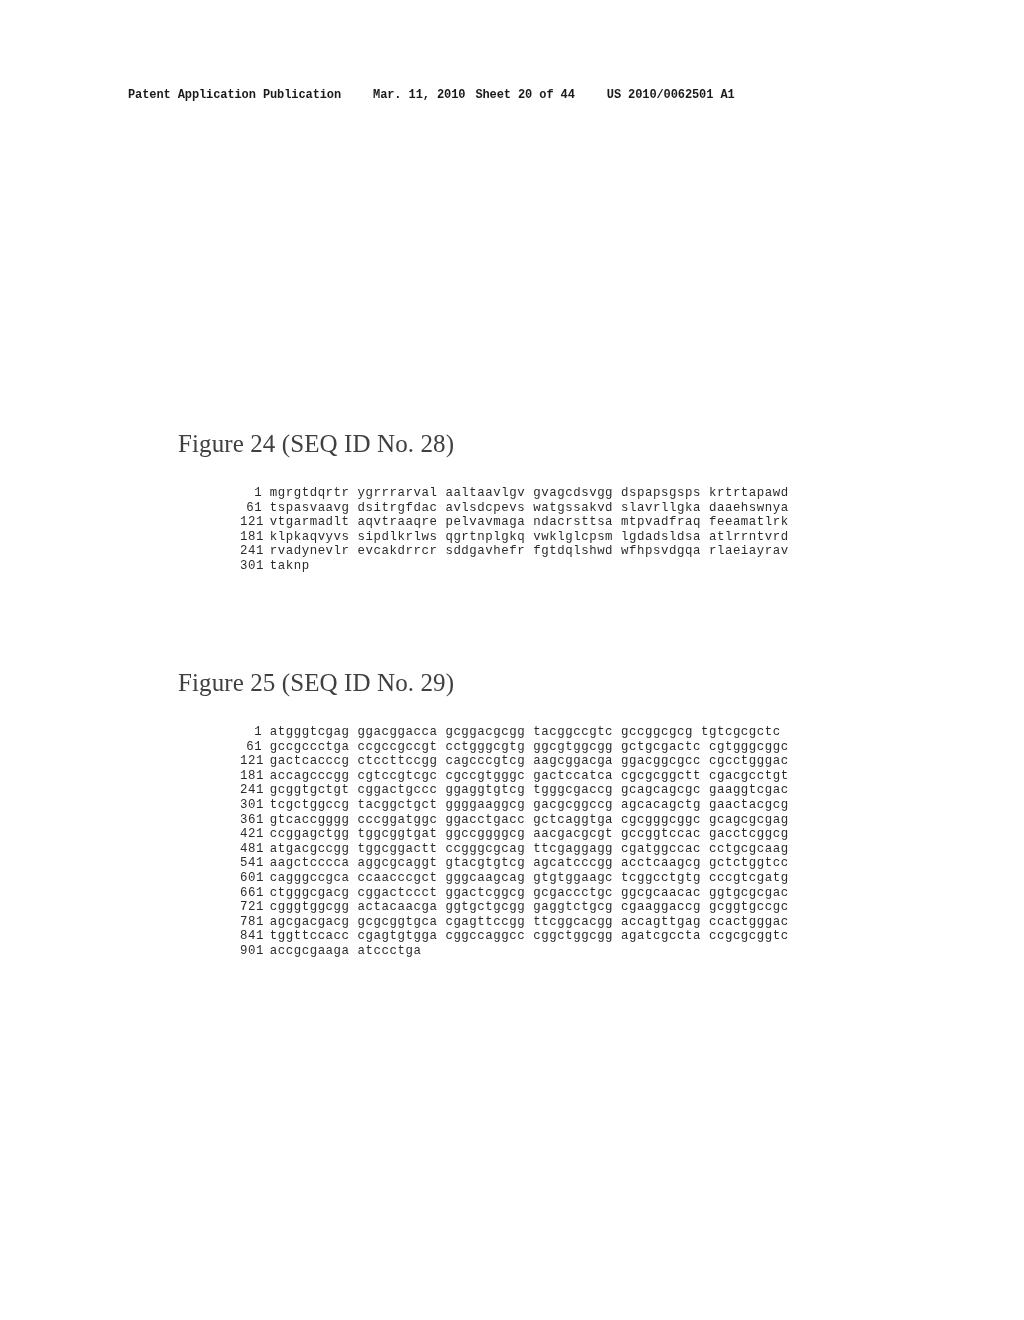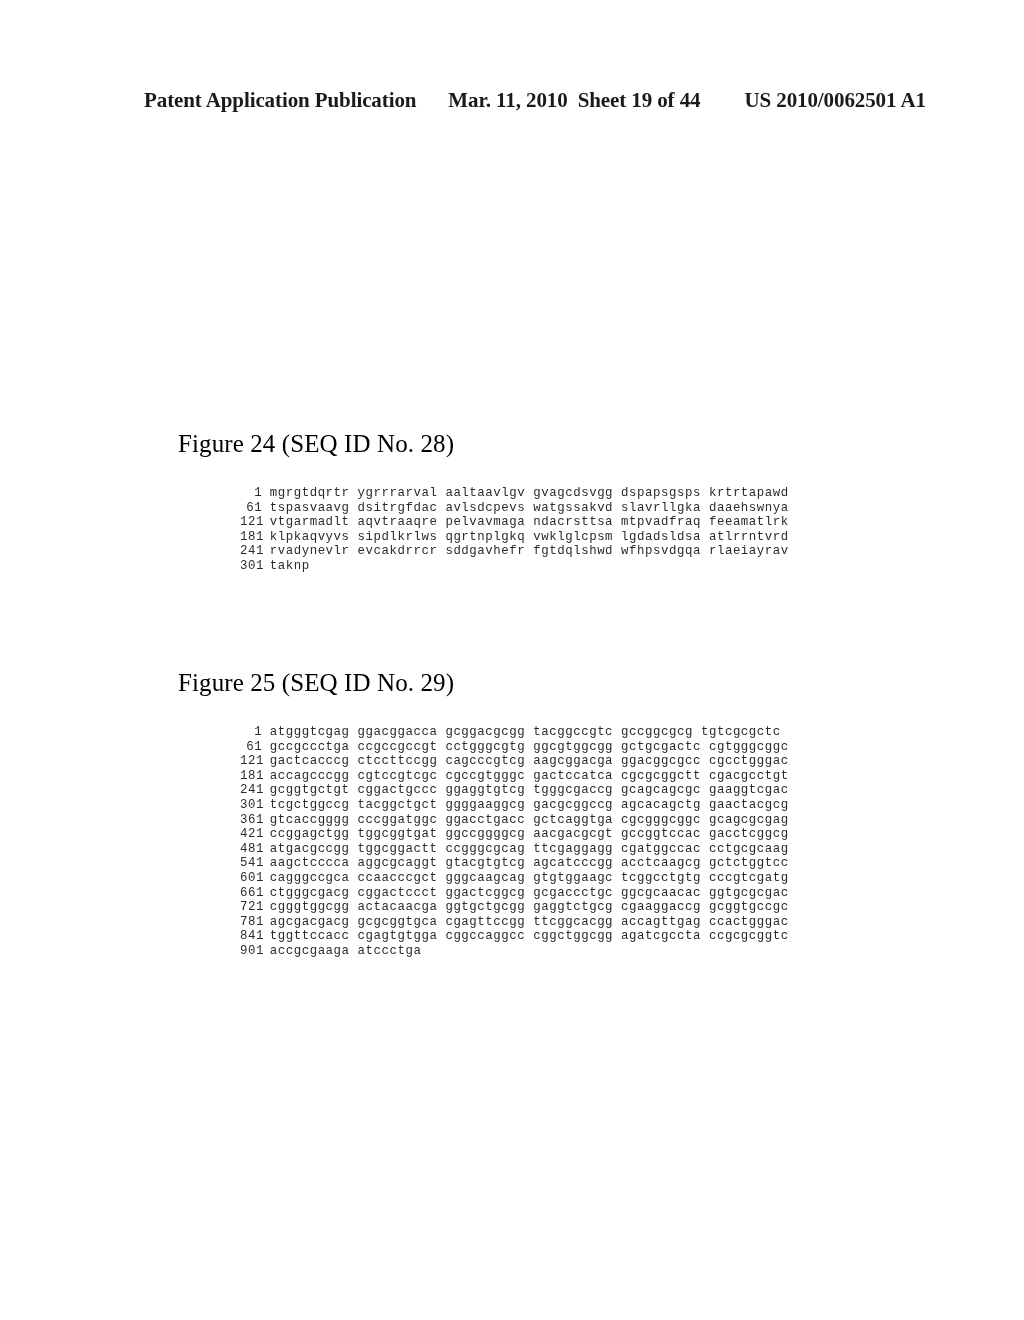--- a/index.html
+++ b/index.html
@@ -11,44 +11,44 @@
     position: relative;
     width: 1024px;
     height: 1320px;
     background: #ffffff;
     overflow: hidden;
   }
 
   
   .header {
     position: absolute;
-    left: 144px;
+    left: 128px;
     top: 88px;
     width: 760px;
     display: flex;
     align-items: baseline;
-    font-family: Liberation Serif, serif;
+    font-family: Liberation Mono, monospace;
     font-weight: bold;
-    font-size: 21px;
+    font-size: 12px;
     color: #1a1a1a;
     letter-spacing: -0.1px;
     white-space: nowrap;
   }
   .header-pub    { }
   .header-date   { margin-left: 32px; }
   .header-sheet  { margin-left: 10px; }
-  .header-number { margin-left: 44px; text-align: right; }
+  .header-number { margin-left: 32px; text-align: right; }
 
   
   .figure-block { position: absolute; }
 
   .figure-caption {
     font-family: "Liberation Serif", "DejaVu Serif", serif;
     font-size: 25px;
-    color: #000000;
+    color: #404040;
     white-space: nowrap;
     letter-spacing: 0.1px;
   }
 
   .seq-listing {
     margin-top: 28px;
     font-family: "Liberation Mono", "DejaVu Sans Mono", monospace;
     font-size: 12.4px;
     line-height: 14.6px;
     color: #2b2b2b;
@@ -77,21 +77,21 @@
   #figure-25 .seq-listing { margin-left: 62px; }
 </style>
 </head>
 <body>
 
 <div class="page">
 
   <div class="header">
     <span class="header-pub">Patent Application Publication</span>
     <span class="header-date">Mar. 11, 2010</span>
-    <span class="header-sheet">Sheet 19 of 44</span>
+    <span class="header-sheet">Sheet 20 of 44</span>
     <span class="header-number">US 2010/0062501 A1</span>
   </div>
 
   <div class="figure-block" id="figure-24">
     <div class="figure-caption">Figure 24 (SEQ ID No. 28)</div>
     <div class="seq-listing" id="seq-24"><div class="seq-row"><span class="seq-index">1</span><span class="seq-chunks">mgrgtdqrtr ygrrrarval aaltaavlgv gvagcdsvgg dspapsgsps krtrtapawd</span></div><div class="seq-row"><span class="seq-index">61</span><span class="seq-chunks">tspasvaavg dsitrgfdac avlsdcpevs watgssakvd slavrllgka daaehswnya</span></div><div class="seq-row"><span class="seq-index">121</span><span class="seq-chunks">vtgarmadlt aqvtraaqre pelvavmaga ndacrsttsa mtpvadfraq feeamatlrk</span></div><div class="seq-row"><span class="seq-index">181</span><span class="seq-chunks">klpkaqvyvs sipdlkrlws qgrtnplgkq vwklglcpsm lgdadsldsa atlrrntvrd</span></div><div class="seq-row"><span class="seq-index">241</span><span class="seq-chunks">rvadynevlr evcakdrrcr sddgavhefr fgtdqlshwd wfhpsvdgqa rlaeiayrav</span></div><div class="seq-row"><span class="seq-index">301</span><span class="seq-chunks">taknp</span></div></div>
   </div>
 
   <div class="figure-block" id="figure-25">
     <div class="figure-caption">Figure 25 (SEQ ID No. 29)</div>

